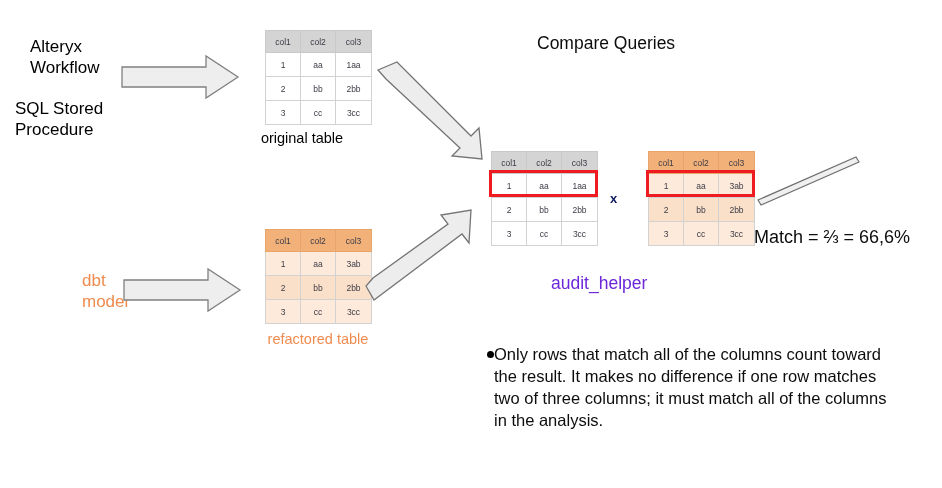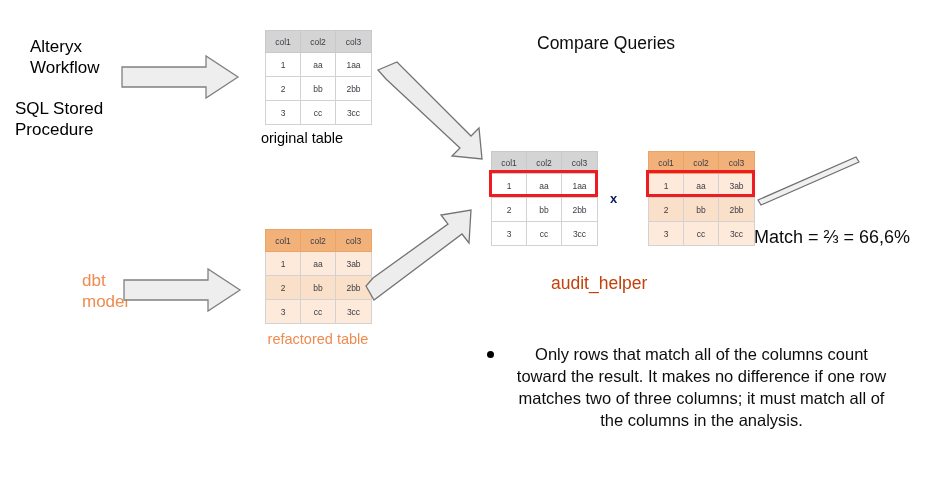--- a/index.html
+++ b/index.html
@@ -54,21 +54,21 @@
     color: #0d0d0d;
     line-height: 22px;
     white-space: pre-line;
   }
   .match-text {
     font-size: 18px;
     color: #0d0d0d;
     line-height: 22px;
   }
   .audit-text {
-    color: #c2410c;
+    color: #6d28d9;
     font-size: 17.5px;
     line-height: 22px;
   }
   .x-symbol {
     font-size: 13px;
     font-weight: bold;
     color: #0d1b5e;
   }
 
   
@@ -270,18 +270,18 @@
 
 
   <div class="abs shape" style="left:755px; top:153px;">
     <svg width="110" height="58" viewBox="0 0 110 58">
       <polygon points="3,47 6,52 104,9 101,4" fill="#f0f0f0" stroke="#6e6e6e" stroke-width="1.2"></polygon>
     </svg>
   </div>
 
   <div class="abs match-text" style="left:754px; top:226px;">Match = ⅔ = 66,6%</div>
 
-  <div class="abs" style="left:487px; top:343px; width:400px; display:flex; gap:22px;text-align:center;">
+  <div class="abs" style="left:487px; top:343px; width:400px; display:flex; ">
     <div class="bullet-dot" style="flex:0 0 auto; margin-top:8px;"></div>
     <div class="note-text" style="flex:1 1 auto;">Only rows that match all of the columns count toward the result. It makes no difference if one row matches two of three columns; it must match all of the columns in the analysis.</div>
   </div>
 
 </div>
 
 </body></html>

